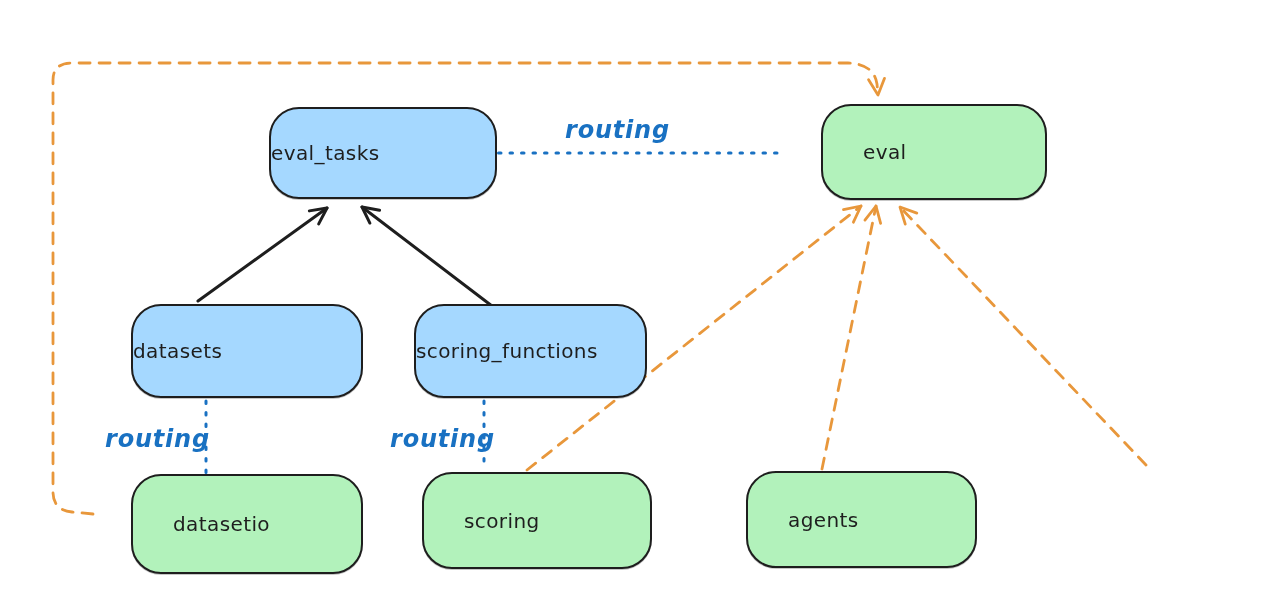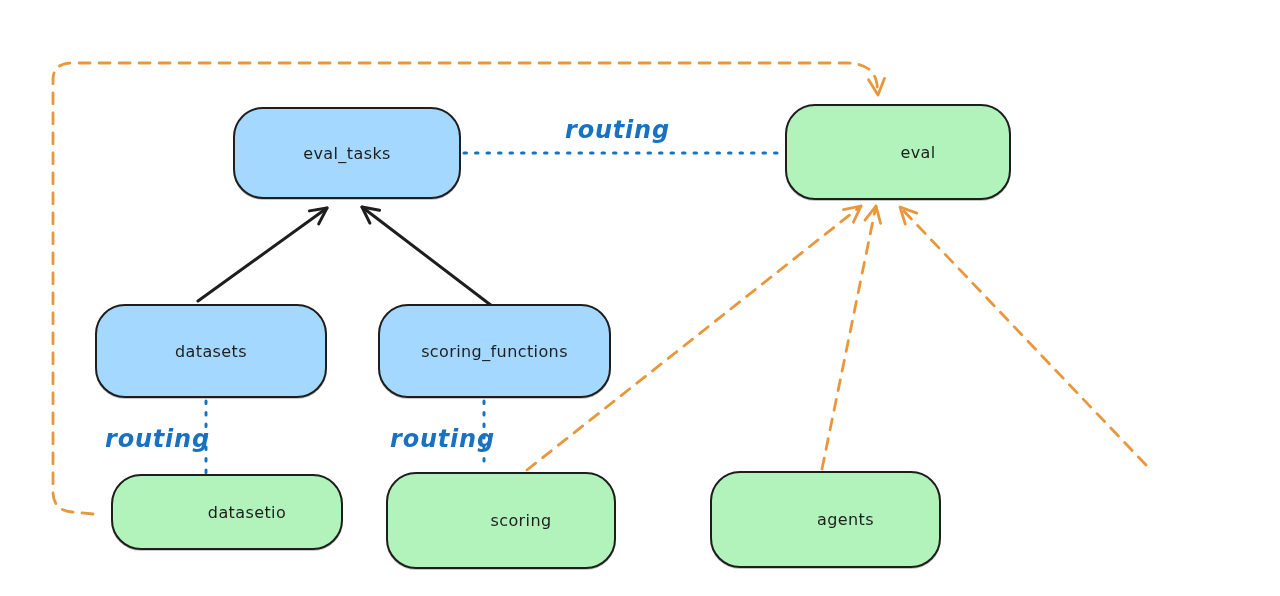--- a/index.html
+++ b/index.html
@@ -16,25 +16,26 @@
     left: 0; top: 0;
     width: 1280px; height: 596px;
   }
   .node {
     position: absolute;
     box-sizing: border-box;
     border: 2.5px solid var(--node-stroke, #1e1e1e);
     border-radius: 30px;
     display: flex;
     align-items: center;
-    justify-content: center;
-    font-size: 16px;
+    justify-content: flex-start;
+    font-size: 20px;
     letter-spacing: 0.4px;
     color: var(--node-stroke, #1e1e1e);
     box-shadow: 0 1px 0 rgba(30,30,30,0.25);
+    margin-left: 36px;
   }
   .node.api { background: var(--api-fill, #a5d8ff); }
   .node.provider { background: var(--provider-fill, #b2f2bb); padding-left: 40px; }
   .routing-label {
     position: absolute;
     font-size: 24px;
     font-weight: 600;
     letter-spacing: 0.8px;
     color: var(--routing-text, #1971c2);
     text-align: center;
@@ -75,21 +76,21 @@
   <div class="node api" style="left:378px; top:304px; width:233px; height:94px">
     <span>scoring_functions</span>
   </div>
   <div class="node api" style="left:95px; top:304px; width:232px; height:94px">
     <span>datasets</span>
   </div>
 
   <div class="node provider" style="left:785px; top:104px; width:226px; height:96px">
     <span>eval</span>
   </div>
-  <div class="node provider" style="left:111px; top:474px; width:232px; height:76px">
+  <div class="node provider" style="left:95px; top:474px; width:232px; height:100px">
     <span>datasetio</span>
   </div>
   <div class="node provider" style="left:710px; top:471px; width:231px; height:97px">
     <span>agents</span>
   </div>
   <div class="node provider" style="left:386px; top:472px; width:230px; height:97px">
     <span>scoring</span>
   </div>
 
   <span class="routing-label" style="left:560px; top:116px; width:115px">routing</span>

